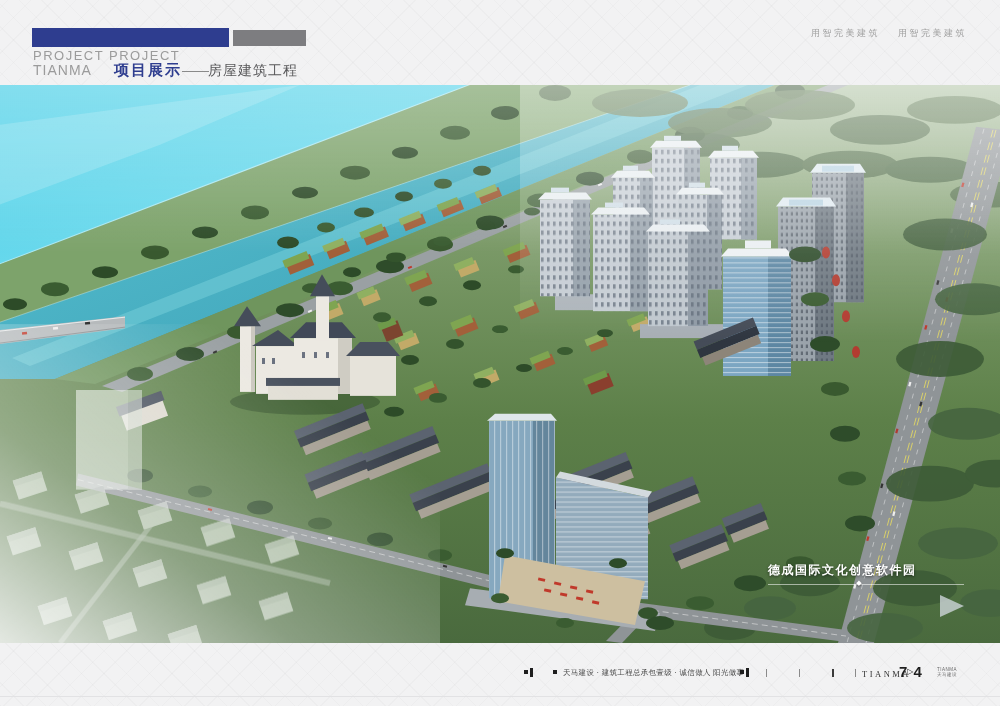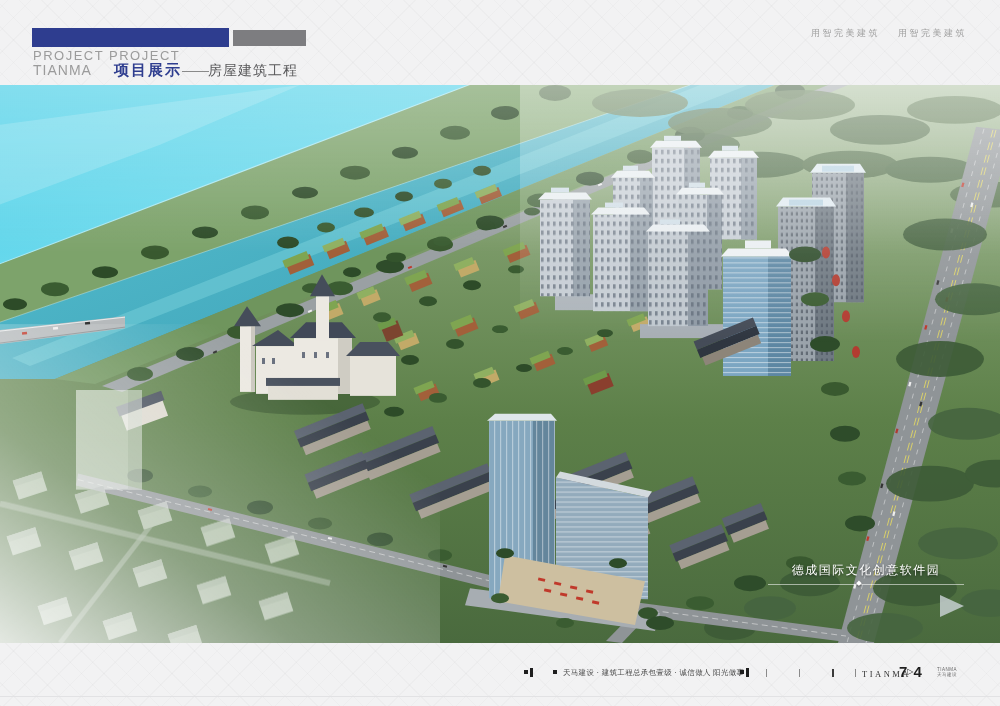--- a/index.html
+++ b/index.html
@@ -20,21 +20,21 @@
   .h-cn{margin-left:22px;font-size:15px;font-weight:bold;letter-spacing:2px;color:#2e3d8f;}
   .h-dash{color:#8a8a8a;letter-spacing:-1px;}
   .h-sub{font-size:14px;letter-spacing:1px;color:#58585a;}
   .slogan{position:absolute;right:33px;top:27px;font-size:9px;letter-spacing:2.5px;color:#a0a0a0;white-space:nowrap;}
   .slogan span{margin-left:18px;}
   
   .hero{position:absolute;left:0;top:85px;width:1000px;height:558px;}
   .hero svg{display:block;}
   
   .overlay{position:absolute;left:768px;top:562px;width:196px;color:#fff;}
-  .ov-title{font-size:12px;font-weight:normal;letter-spacing:1.5px;text-align:center;text-shadow:0 1px 3px rgba(0,0,0,.6);}
+  .ov-title{font-size:12px;font-weight:bold;letter-spacing:1.5px;text-align:left;text-shadow:0 1px 3px rgba(0,0,0,.6);}
   .ov-rule{margin-top:5px;height:1px;background:rgba(255,255,255,.55);position:relative;}
   .ov-diamond{position:absolute;left:45%;top:-5px;font-size:7px;color:#fff;text-shadow:0 1px 2px rgba(0,0,0,.5);}
   .ov-lines{margin:7px 0 0 52px;font-size:8px;line-height:13px;letter-spacing:.5px;color:rgba(255,255,255,.92);text-shadow:0 1px 2px rgba(0,0,0,.55);}
   .ov-arrow{position:absolute;left:172px;top:33px;width:0;height:0;border-left:24px solid rgba(205,212,216,.8);border-top:11px solid transparent;border-bottom:11px solid transparent;}
   
   .footer{position:absolute;left:0;top:660px;width:1000px;height:30px;font-size:7.5px;color:#4a4a4a;}
   .f-abs{position:absolute;top:8px;}
   .f-sq{width:4px;height:4px;background:#1e1e1e;display:inline-block;vertical-align:top;margin-top:2px;}
   .f-bar{width:3px;height:9px;background:#1e1e1e;display:inline-block;vertical-align:top;margin-left:2px;}
   .f-thin{position:absolute;top:9px;width:1px;height:8px;background:#8a8a8a;}

